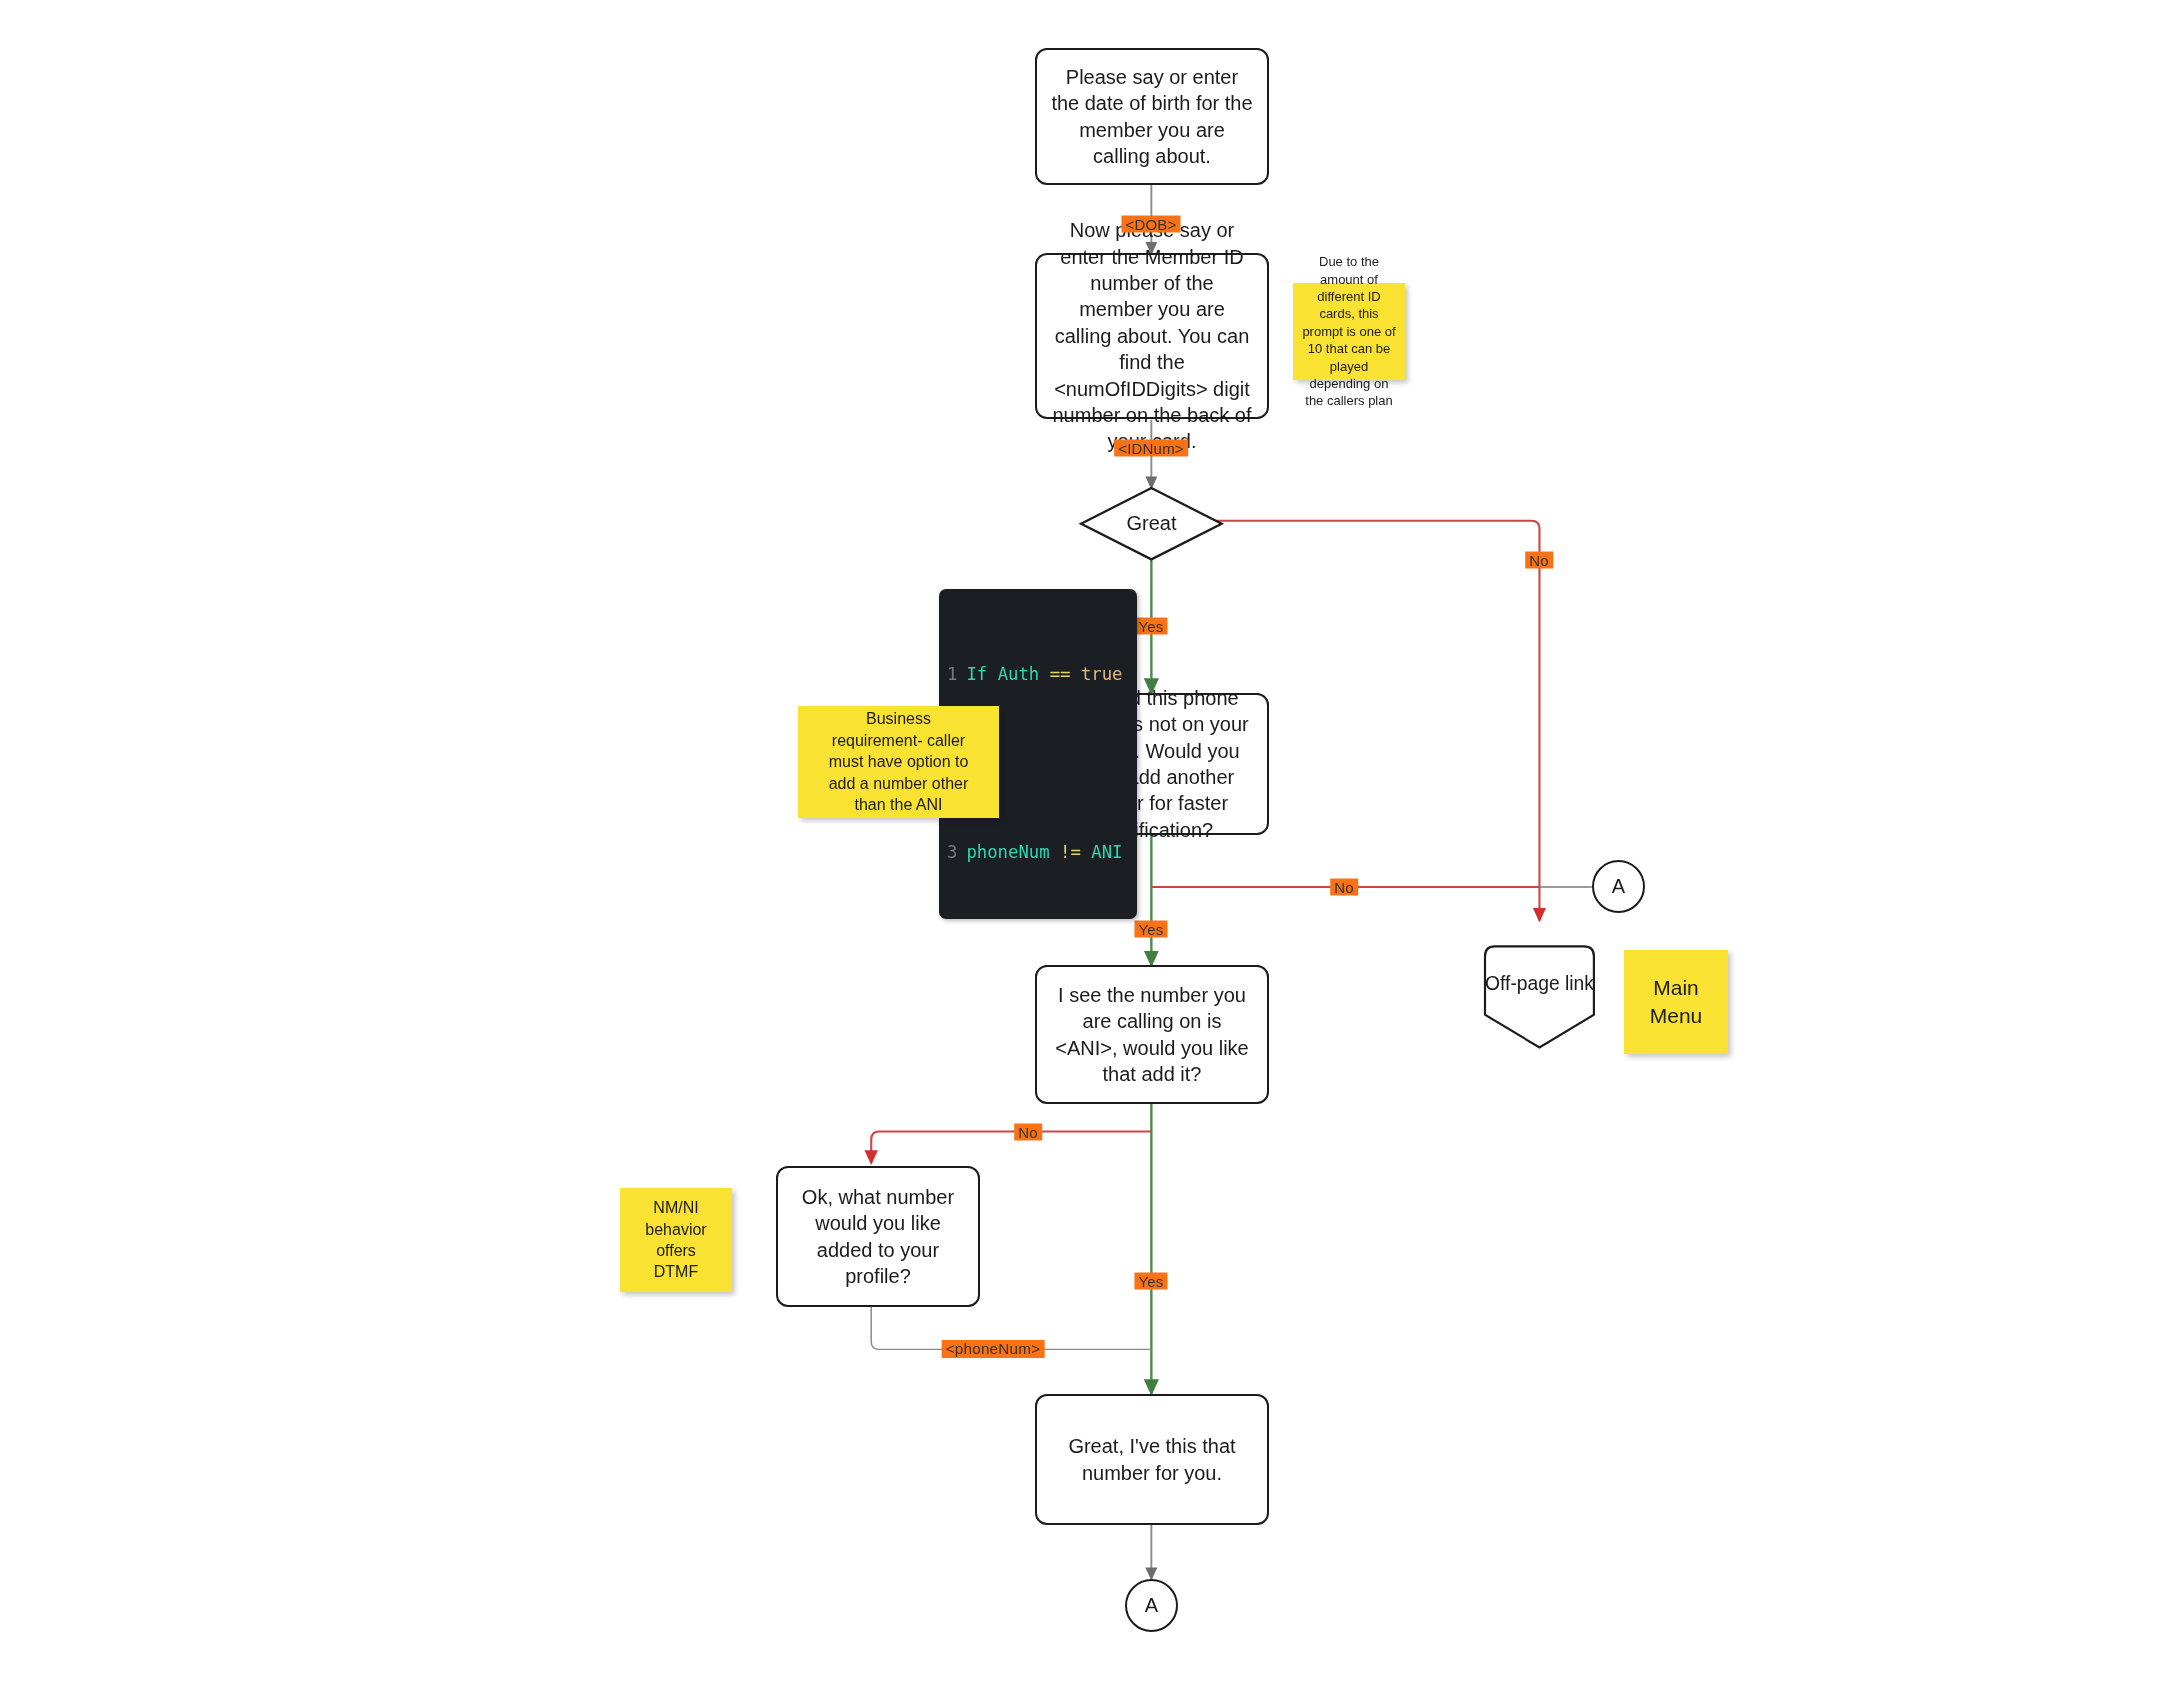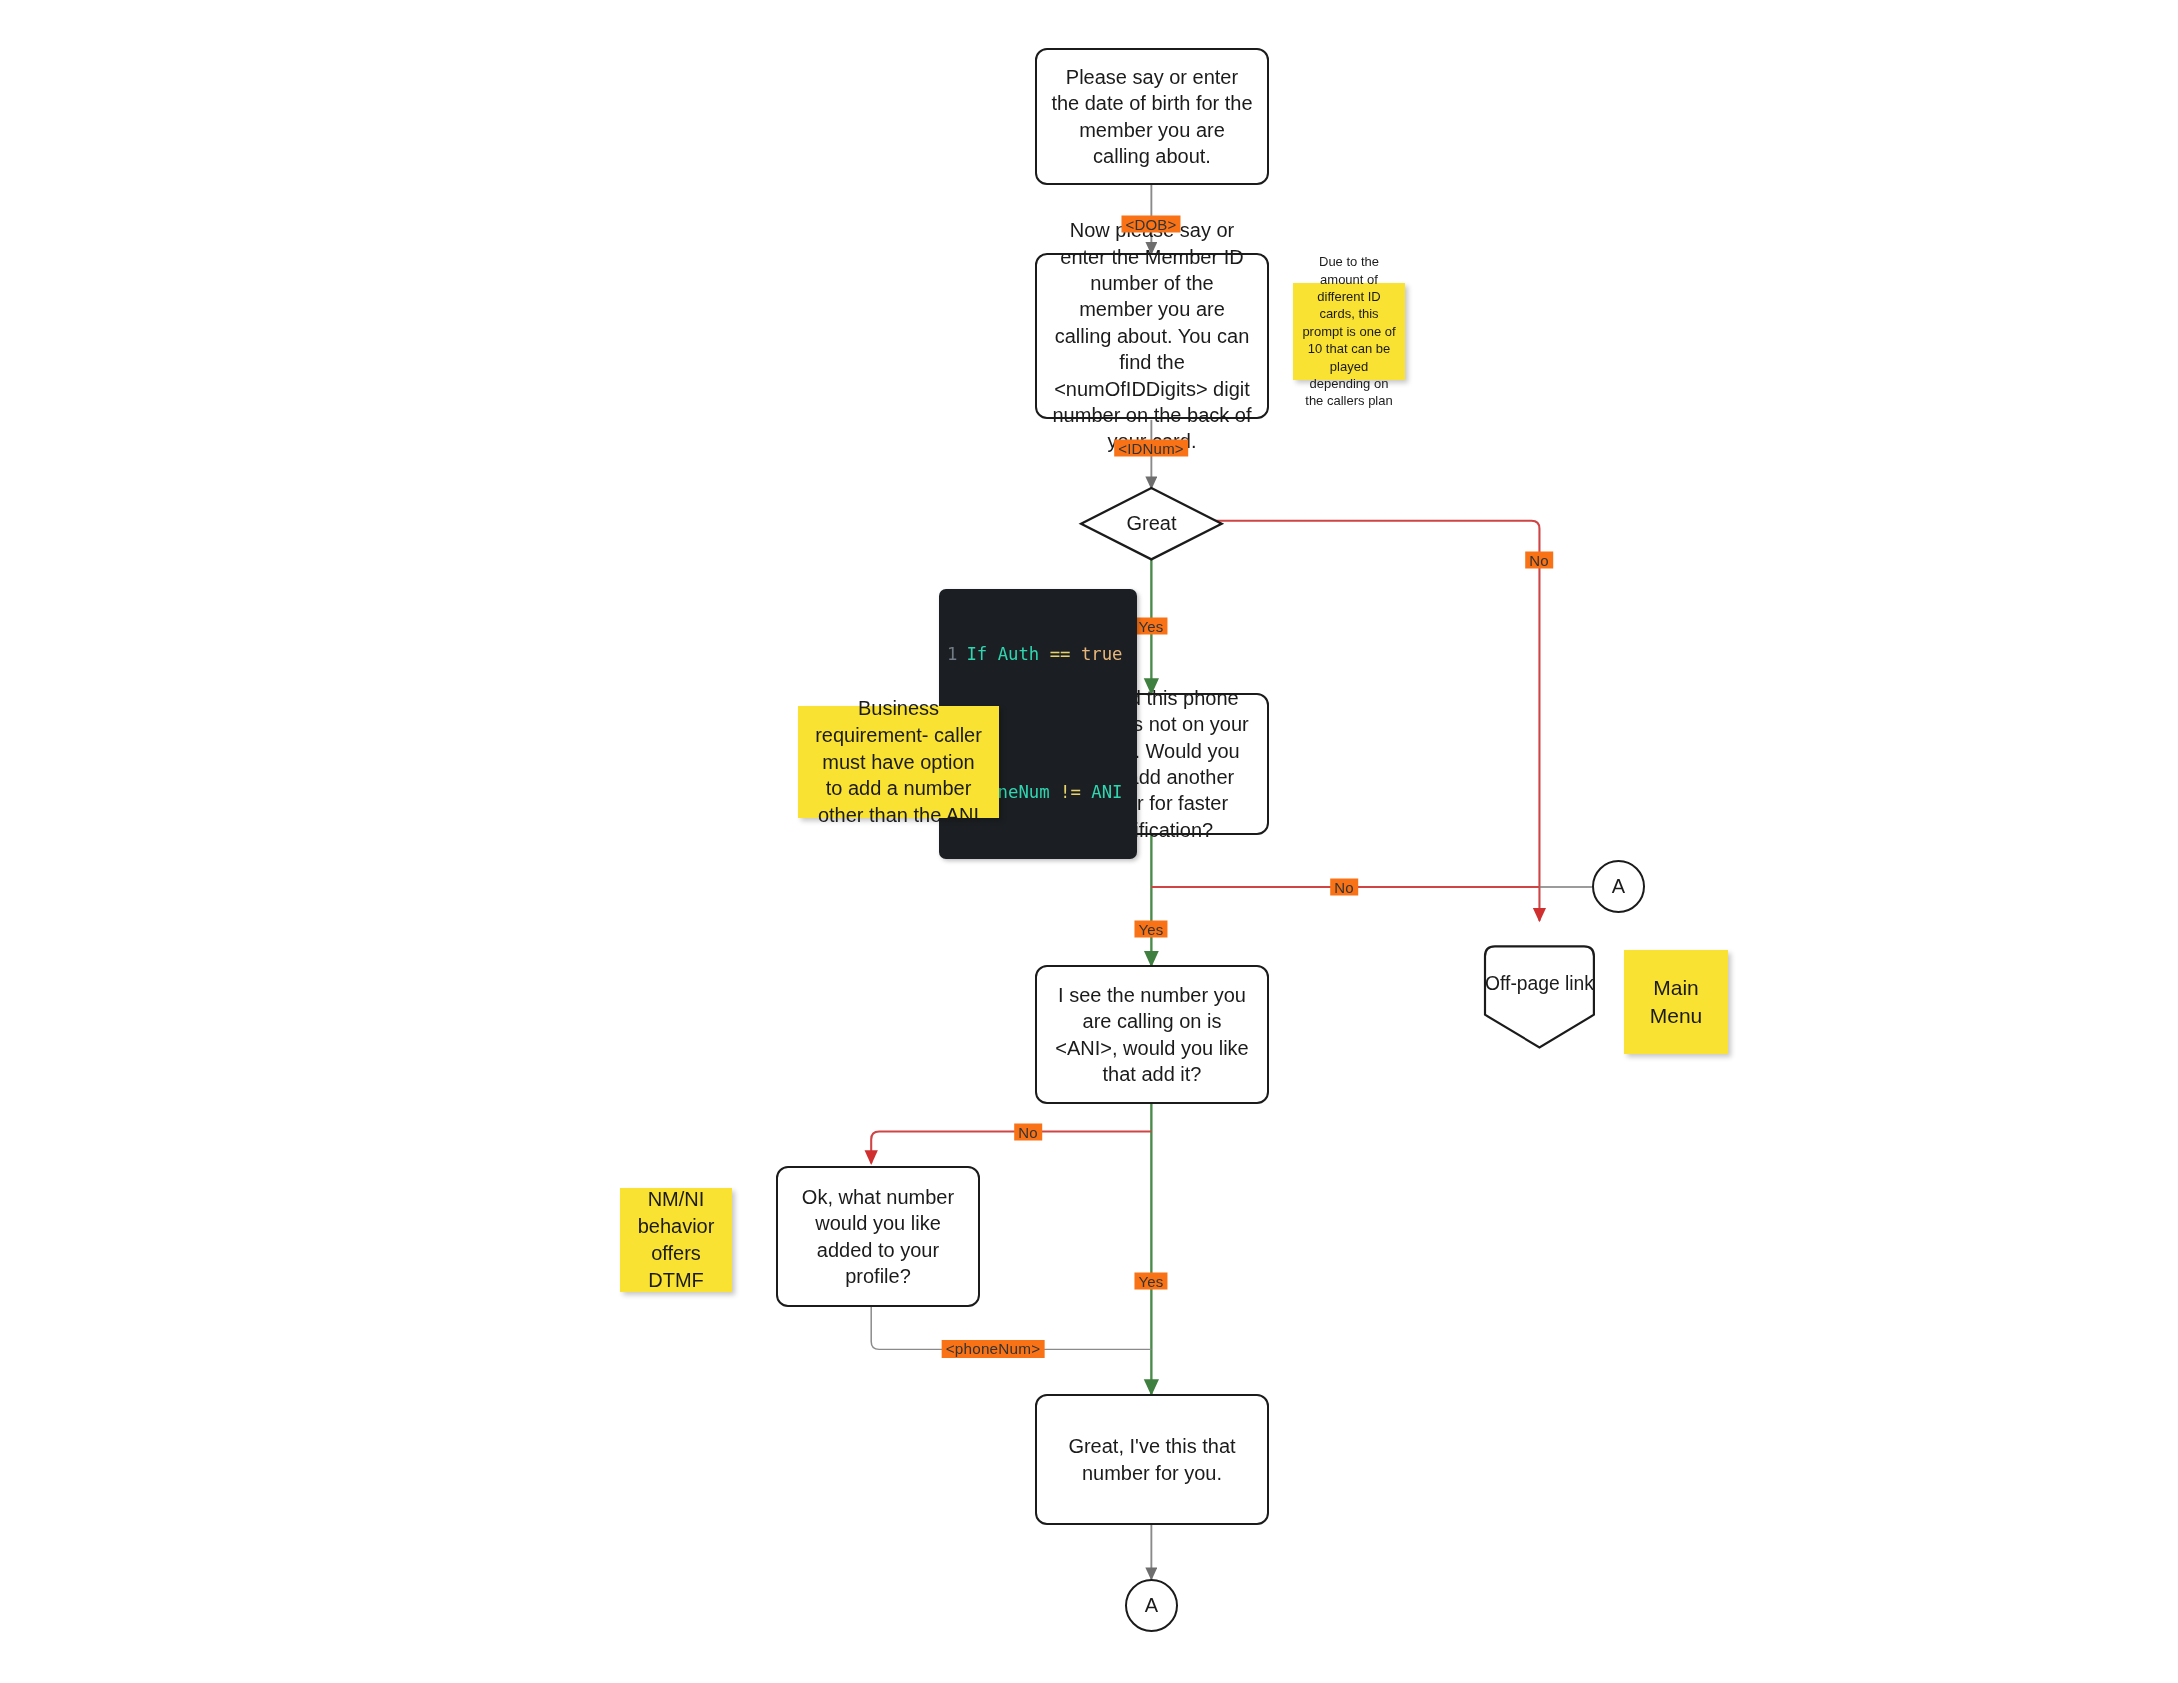--- a/index.html
+++ b/index.html
@@ -70,39 +70,39 @@
     justify-content: center;
     text-align: center;
     line-height: 1.34;
     box-shadow: 3px 3px 5px rgba(0,0,0,0.22);
   }
   .sticky.small {
     font-size: 13px;
     padding: 4px 6px;
   }
   .sticky.medium {
-    font-size: 20px;
-    padding: 6px 16px;
+    font-size: 16px;
+    padding: 6px 27px;
   }
   .sticky.large {
     font-size: 21px;
     padding: 6px 10px;
   }
   .code-block {
     position: absolute;
     background: #1b1f23;
     border-radius: 7px;
     padding: 8px 10px 9px 8px;
     font-family: "DejaVu Sans Mono", monospace;
     font-size: 17.3px;
     line-height: 1.33;
     box-shadow: 2px 2px 4px rgba(0,0,0,0.25);
     white-space: pre;
   }
-  .code-line { display: block; }
+  .code-line { display: block; margin-top: 20px; }
   .ln { color: #737b84; margin-right: 9px; }
   .kw { color: #2fd6b0; }
   .op { color: #e8d36a; }
   .lit { color: #e8b77a; }
   .id { color: #2fd6b0; }
   .conn-circle {
     position: absolute;
     border: 2.2px solid #1b1b1b;
     border-radius: 50%;
     background: #ffffff;

